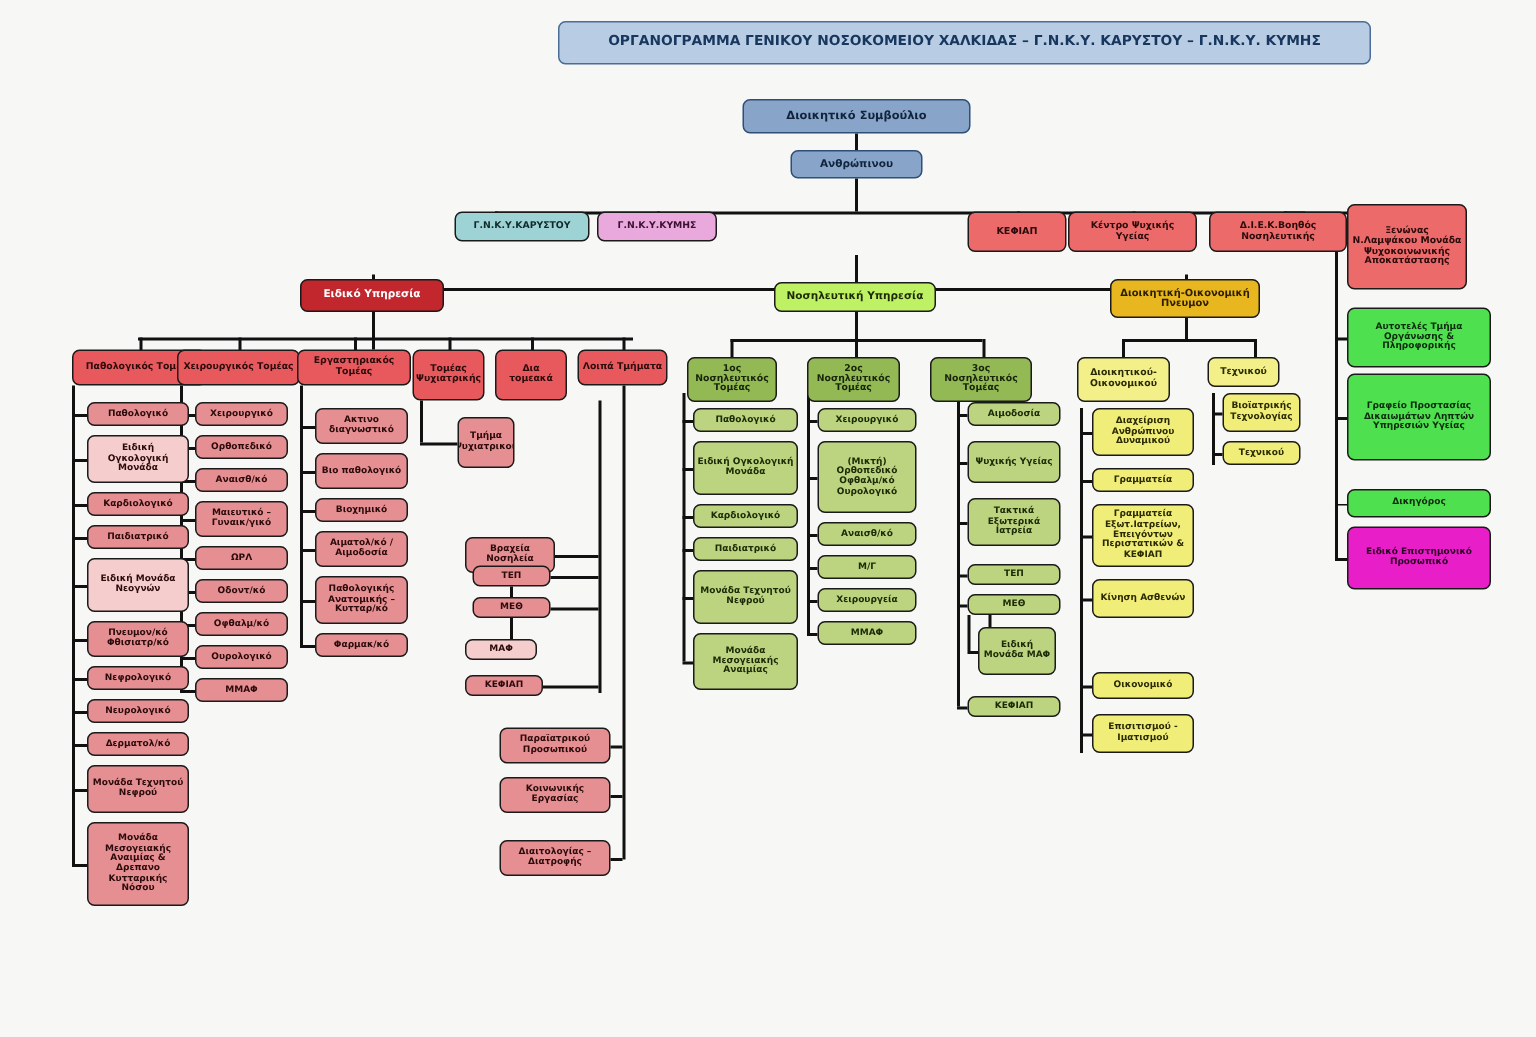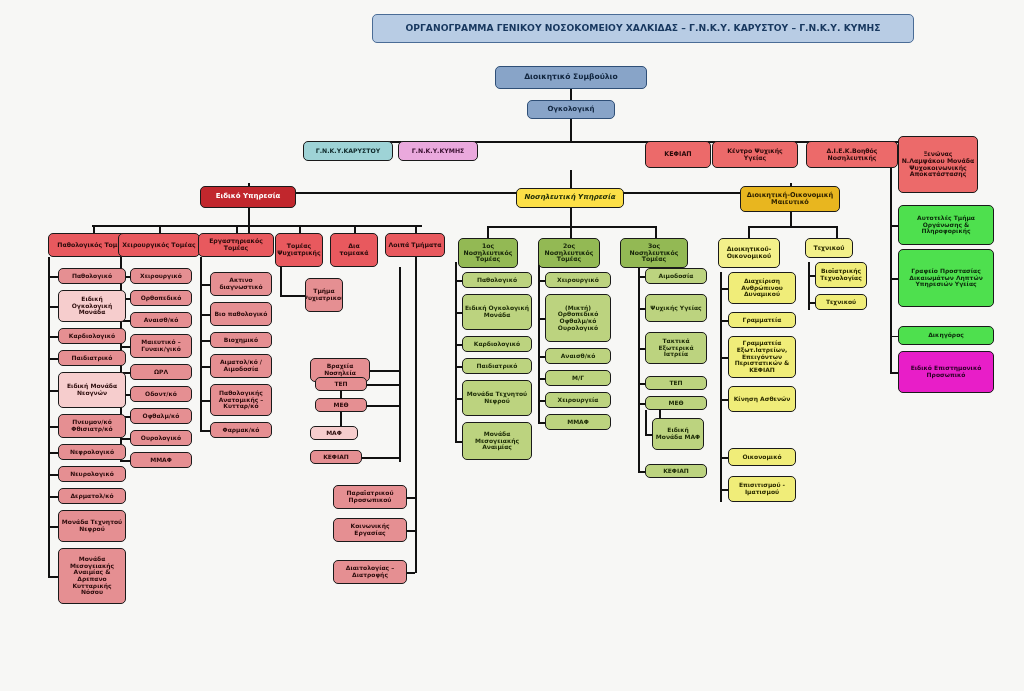--- a/index.html
+++ b/index.html
@@ -33,42 +33,42 @@
   
   .c-title{background:#b8cce4;border:1.4px solid #4a6c96;color:#17375e;}
   .c-blue{background:#88a4c8;border-color:#2f4f77;color:#10243d;}
   .c-teal{background:#9ed3d6;color:#102a2b;}
   .c-pinkL{background:#eaa9dd;color:#3a1030;}
   .c-red{background:#ec6a6a;color:#2b0b0b;}
   .c-darkred{background:#c1272d;color:#ffffff;}
   .c-red2{background:#e8595e;color:#2b0b0b;}
   .c-rose{background:#e58f92;color:#2b0b0b;}
   .c-paleRose{background:#f6cdcd;color:#2b0b0b;}
-  .c-green{background:#fde047;color:#1c2a06;font-style:italic;}
+  .c-green{background:#bef264;color:#1c2a06;}
   .c-greenL{background:#bcd37f;color:#1c2a06;}
   .c-greenD{background:#93b954;color:#16240a;}
   .c-brightgreen{background:#4ee04e;color:#0c2a0c;}
   .c-orange{background:#e8b61f;color:#2b1f00;}
   .c-yellow{background:#f3f08a;color:#2b2b00;}
   .c-yellow2{background:#f0ed79;color:#2b2b00;}
   .c-magenta{background:#e81ec8;color:#2a0024;}
 </style>
 </head>
 <body>
 
 <div id="canvas">
     <div class="node c-blue" style="left: 495px; top: 66px; width: 152px; height: 23px; font-size: 7.6px;">
       <span>Διοικητικό Συμβούλιο</span>
     </div>
     <div class="node c-title" style="left: 372px; top: 14px; width: 542px; height: 29px; font-size: 9.2px;">
       <span>ΟΡΓΑΝΟΓΡΑΜΜΑ ΓΕΝΙΚΟΥ ΝΟΣΟΚΟΜΕΙΟΥ ΧΑΛΚΙΔΑΣ – Γ.Ν.Κ.Υ. ΚΑΡΥΣΤΟΥ – Γ.Ν.Κ.Υ. ΚΥΜΗΣ</span>
     </div>
     <div class="ln v" style="left: 570px; top: 89px; height: 11px;"></div>
     <div class="node c-blue" style="left: 527px; top: 100px; width: 88px; height: 19px; font-size: 7px;">
-      <span>Ογκολογική</span>
+      <span>Ανθρώπινου</span>
     </div>
     <div class="ln v" style="left: 570px; top: 119px; height: 22px;"></div>
     <div class="ln h" style="left: 330px; top: 141px; width: 540px;"></div>
     <div class="ln v" style="left: 330px; top: 141px; height: 11px;"></div>
     <div class="node c-teal" style="left: 303px; top: 141px; width: 90px; height: 20px; font-size: 6.2px;">
       <span>Γ.Ν.Κ.Υ.ΚΑΡΥΣΤΟΥ</span>
     </div>
     <div class="ln v" style="left: 438px; top: 141px; height: 11px;"></div>
     <div class="node c-pinkL" style="left: 398px; top: 141px; width: 80px; height: 20px; font-size: 6.2px;">
       <span>Γ.Ν.Κ.Υ.ΚΥΜΗΣ</span>
@@ -386,21 +386,21 @@
     </div>
     <div class="node c-greenL" style="left: 645px; top: 464px; width: 62px; height: 14px; font-size: 6px;">
       <span>ΚΕΦΙΑΠ</span>
     </div>
     <div class="ln h" style="left: 638px; top: 471px; width: 7px;"></div>
     <div class="ln v" style="left: 659px; top: 410px; height: 24px;"></div>
     <div class="ln h" style="left: 659px; top: 434px; width: 0px;"></div>
     <div class="ln h" style="left: 645px; top: 434px; width: 7px;"></div>
     <div class="ln v" style="left: 645px; top: 410px; height: 24px;"></div>
     <div class="node c-orange" style="left: 740px; top: 186px; width: 100px; height: 26px; font-size: 6.6px;">
-      <span>Διοικητική-Οικονομική Μαιευτικό</span>
+      <span>Διοικητική-Οικονομική Πνευμον</span>
     </div>
     <div class="ln v" style="left: 790px; top: 212px; height: 14px;"></div>
     <div class="ln h" style="left: 748px; top: 226px; width: 88px;"></div>
     <div class="ln v" style="left: 748px; top: 226px; height: 12px;"></div>
     <div class="ln v" style="left: 836px; top: 226px; height: 12px;"></div>
     <div class="node c-yellow" style="left: 718px; top: 238px; width: 62px; height: 30px; font-size: 6.2px;">
       <span>Διοικητικού-Οικονομικού</span>
     </div>
     <div class="node c-yellow" style="left: 805px; top: 238px; width: 48px; height: 20px; font-size: 6.2px;">
       <span>Τεχνικού</span>

